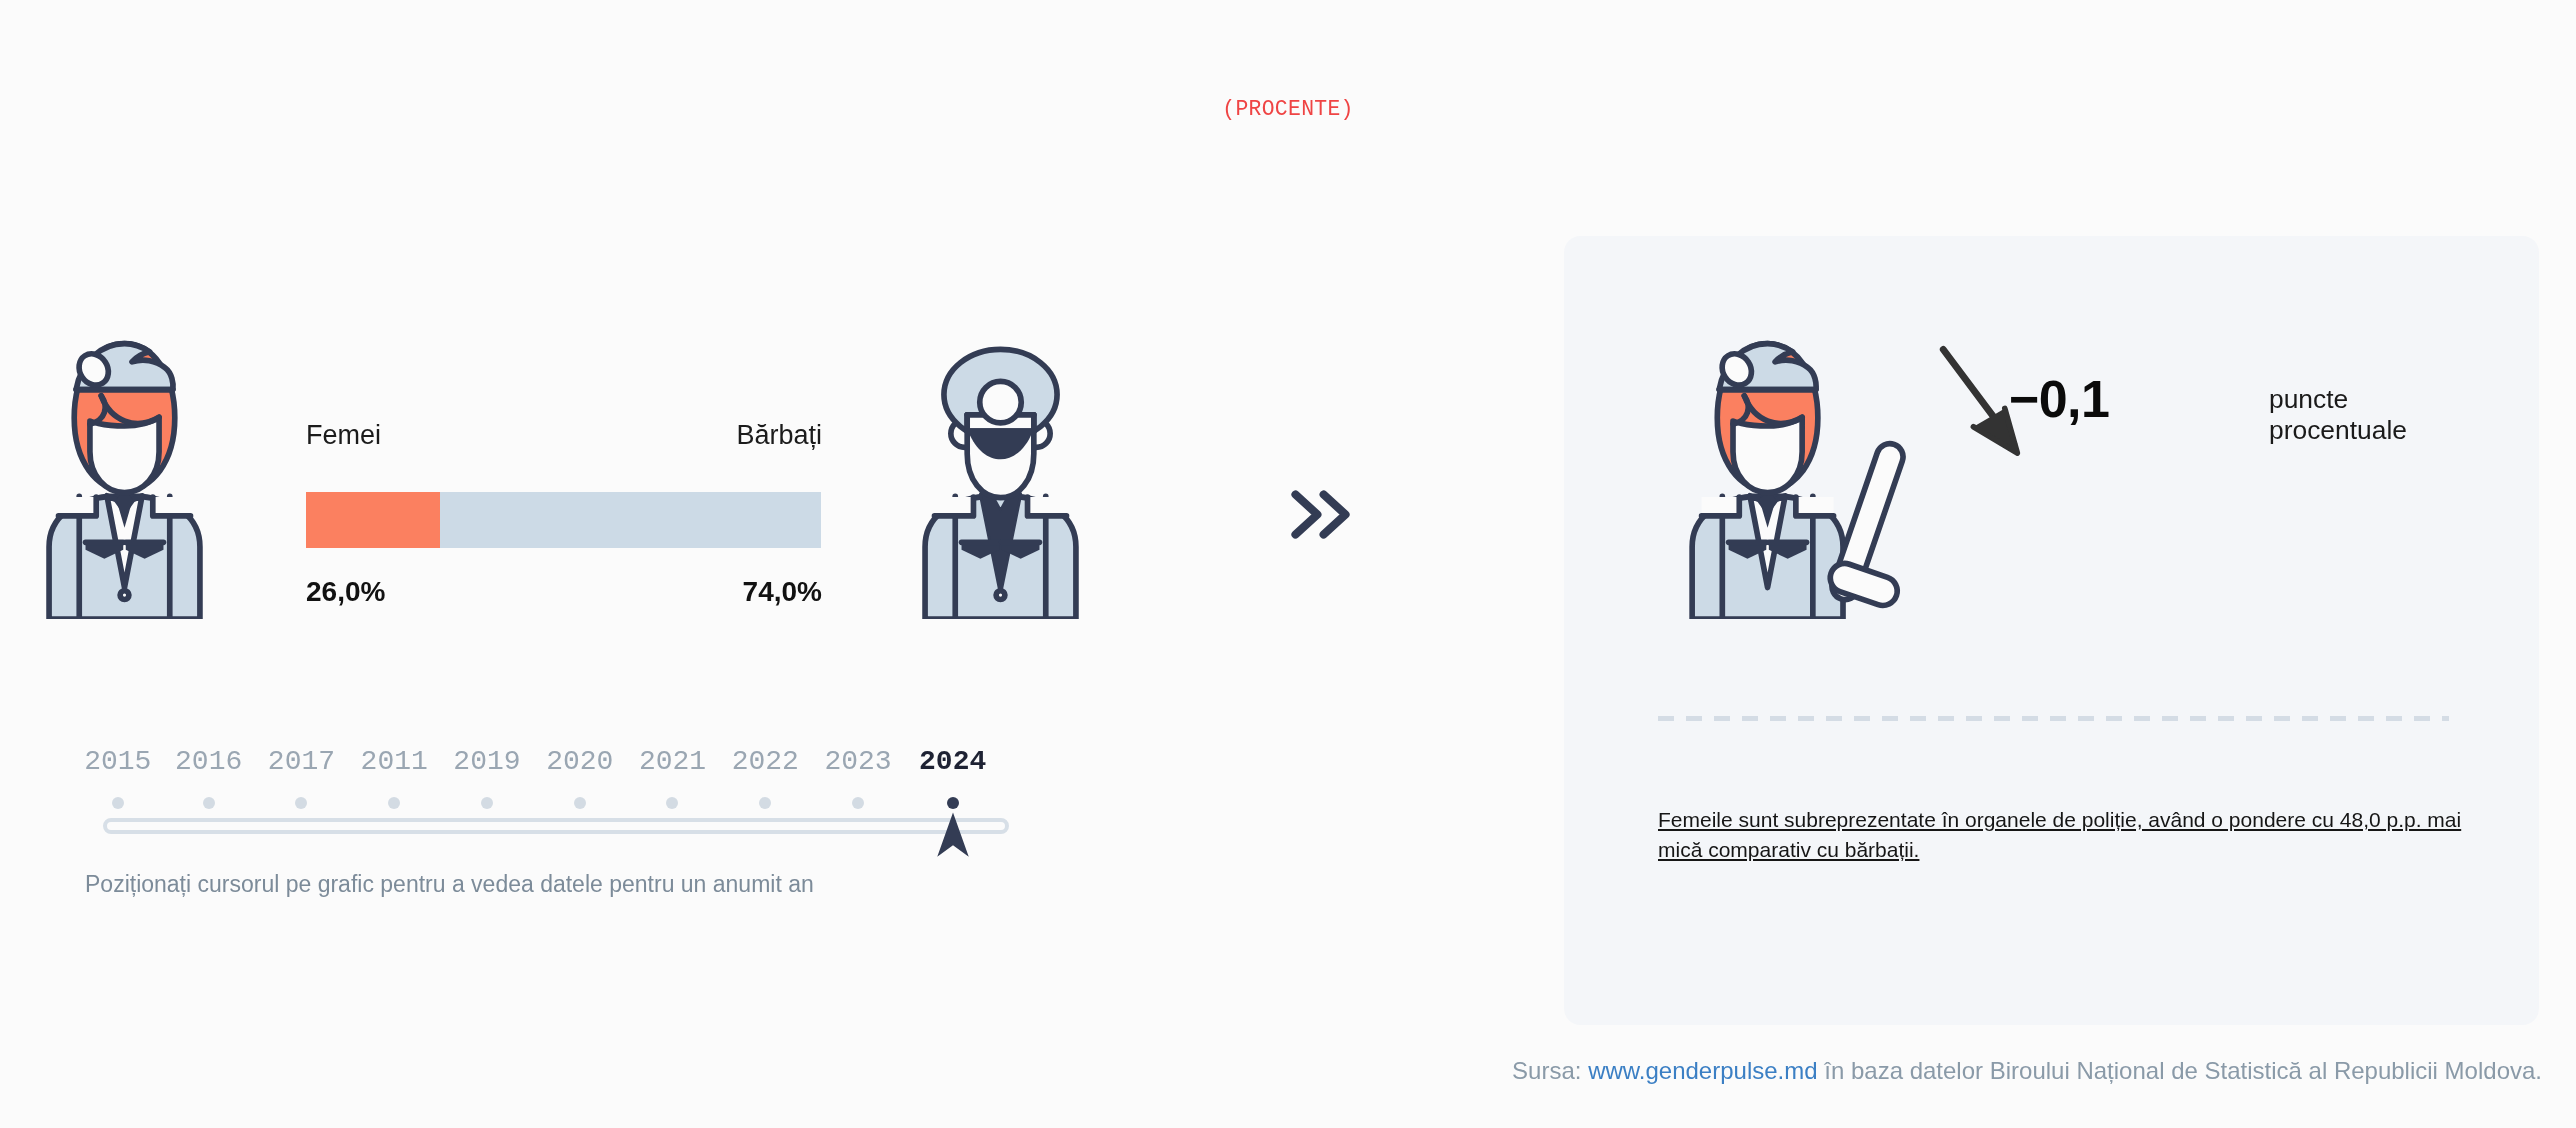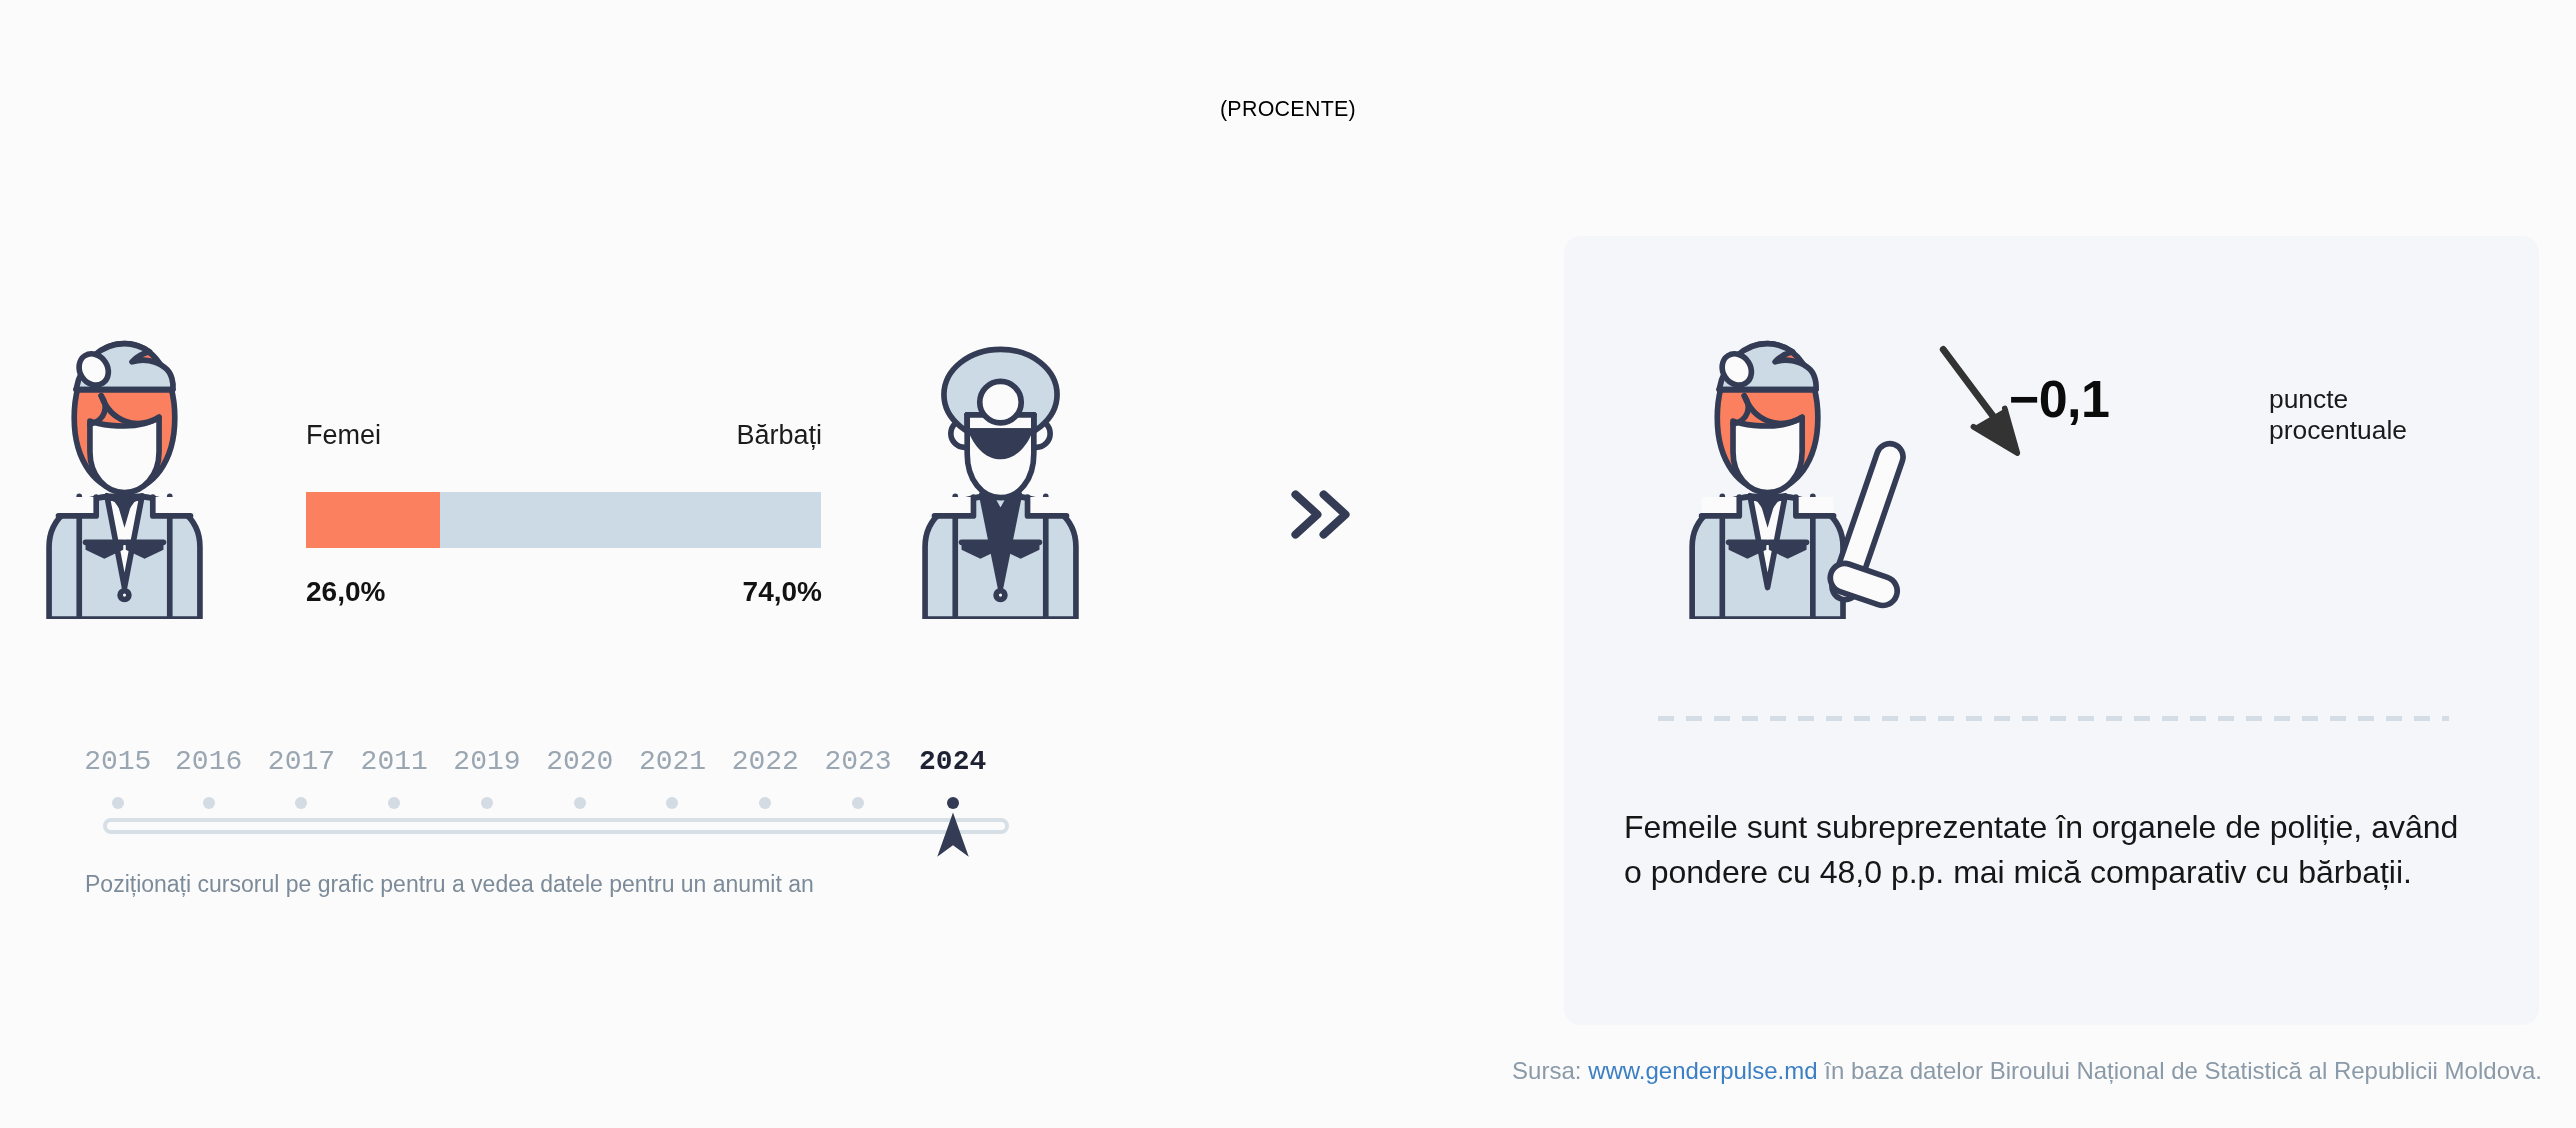--- a/index.html
+++ b/index.html
@@ -14,21 +14,21 @@
   
   .title {
     position: absolute; left: 0; top: 34px; width: 2576px;
     text-align: center;
     font-size: 42px; font-weight: bold; color: #2f2f2f;
     letter-spacing: -0.2px;
   }
   .subtitle {
     position: absolute; left: 0; top: 97px; width: 2576px;
     text-align: center;
-    font-size: 21.4px; color: #000000; letter-spacing: 0.3px;
+    font-size: 21.4px; color: #ef4444; letter-spacing: 0.3px; font-family: Liberation Mono, monospace;
   }
 
   
   .officer-left { position: absolute; left: 30px; top: 311px; width: 189px; height: 308px; }
   .officer-right-male { position: absolute; left: 906px; top: 311px; width: 189px; height: 308px; }
 
   .label-femei {
     position: absolute; left: 306px; top: 420px;
     font-size: 27px; color: #1b1b1b;
   }
@@ -114,22 +114,22 @@
   .desc {
     position: absolute; left: 2016px; top: 475px; width: 478px;
     font-size: 26.4px; color: #1a1a1a; line-height: 1.22;
   }
   .dash-divider {
     position: absolute; left: 1658px; top: 716px;
     width: 791px; height: 5px;
     background: repeating-linear-gradient(to right, #d4dce5 0 15.7px, transparent 15.7px 28px);
   }
   .panel-note {
-    position: absolute; left: 1624px; top: 805px; width: 836px;
-    font-size: 32px; color: #161616; line-height: 1.42;
+    position: absolute; left: 1658px; top: 805px; width: 836px;
+    font-size: 21px; color: #161616; line-height: 1.42; text-decoration: underline;
   }
 
   
   .source {
     position: absolute; left: 0; top: 1057px; width: 2542px;
     text-align: right;
     font-size: 24px; color: #8a9aa8;
   }
   .source a { color: #3b7fc4; text-decoration: none; text-align: center; }
 </style>

